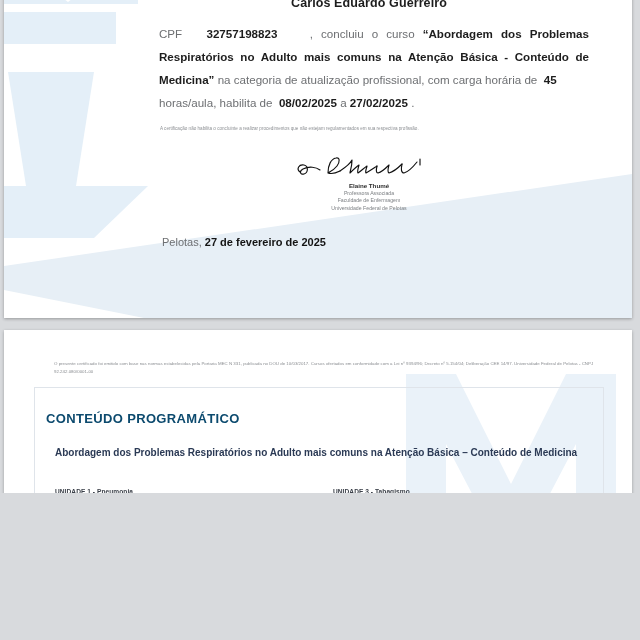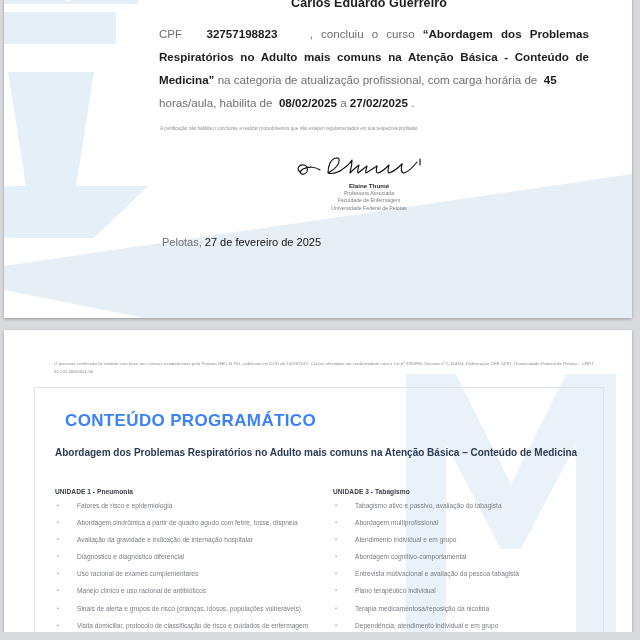--- a/index.html
+++ b/index.html
@@ -8,21 +8,21 @@
     width: 640px;
     height: 640px;
     overflow: hidden;
     background: #d8dadd;
     font-family: "Liberation Sans", sans-serif;
     position: relative;
   }
 
   .viewer {
     width: 640px;
-    height: 632px;
+    height: 493px;
     position: relative;
     background: #d8dadd;
     overflow: hidden;
   }
 
   
   .page1 {
     position: absolute;
     left: 4px; top: -300px;
     width: 628px; height: 618px;
@@ -95,21 +95,21 @@
   }
   .sig-role {
     font-size: 5.2px; line-height: 7.4px; color: #7d8084; margin-top: 1px;
   }
 
   .city-line {
     position: absolute;
     left: 158px; top: 536px;
     font-size: 11px; color: #6d6f72;
   }
-  .city-line b { color: #141414; font-weight: normal; font-size: 11px; }
+  .city-line b { color: #141414; font-weight: bold; font-size: 11px; }
 
   
   .page2 {
     position: absolute;
     left: 4px; top: 330px;
     width: 628px; height: 618px;
     background: #ffffff;
     box-shadow: 0 1px 3px rgba(0,0,0,.28);
     overflow: hidden;
   }
@@ -130,22 +130,22 @@
   .content-box {
     position: absolute;
     left: 30px; top: 57px; width: 570px; height: 565px;
     border: 1px solid #dfe4ea;
     border-bottom: none;
     background: transparent;
   }
 
   .ct-title {
     position: absolute;
-    left: 30px; top: 23px;
-    font-size: 17px; font-weight: bold; color: #3b82f6; letter-spacing: .35px;
+    left: 11px; top: 23px;
+    font-size: 13px; font-weight: bold; color: #0c4a6e; letter-spacing: .35px;
   }
 
   .ct-sub {
     position: absolute;
     left: 20px; top: 55px; width: 525px;
     font-size: 10px; font-weight: bold; color: #2b3a55; line-height: 19px;
   }
 
   .cols {
     position: absolute;

